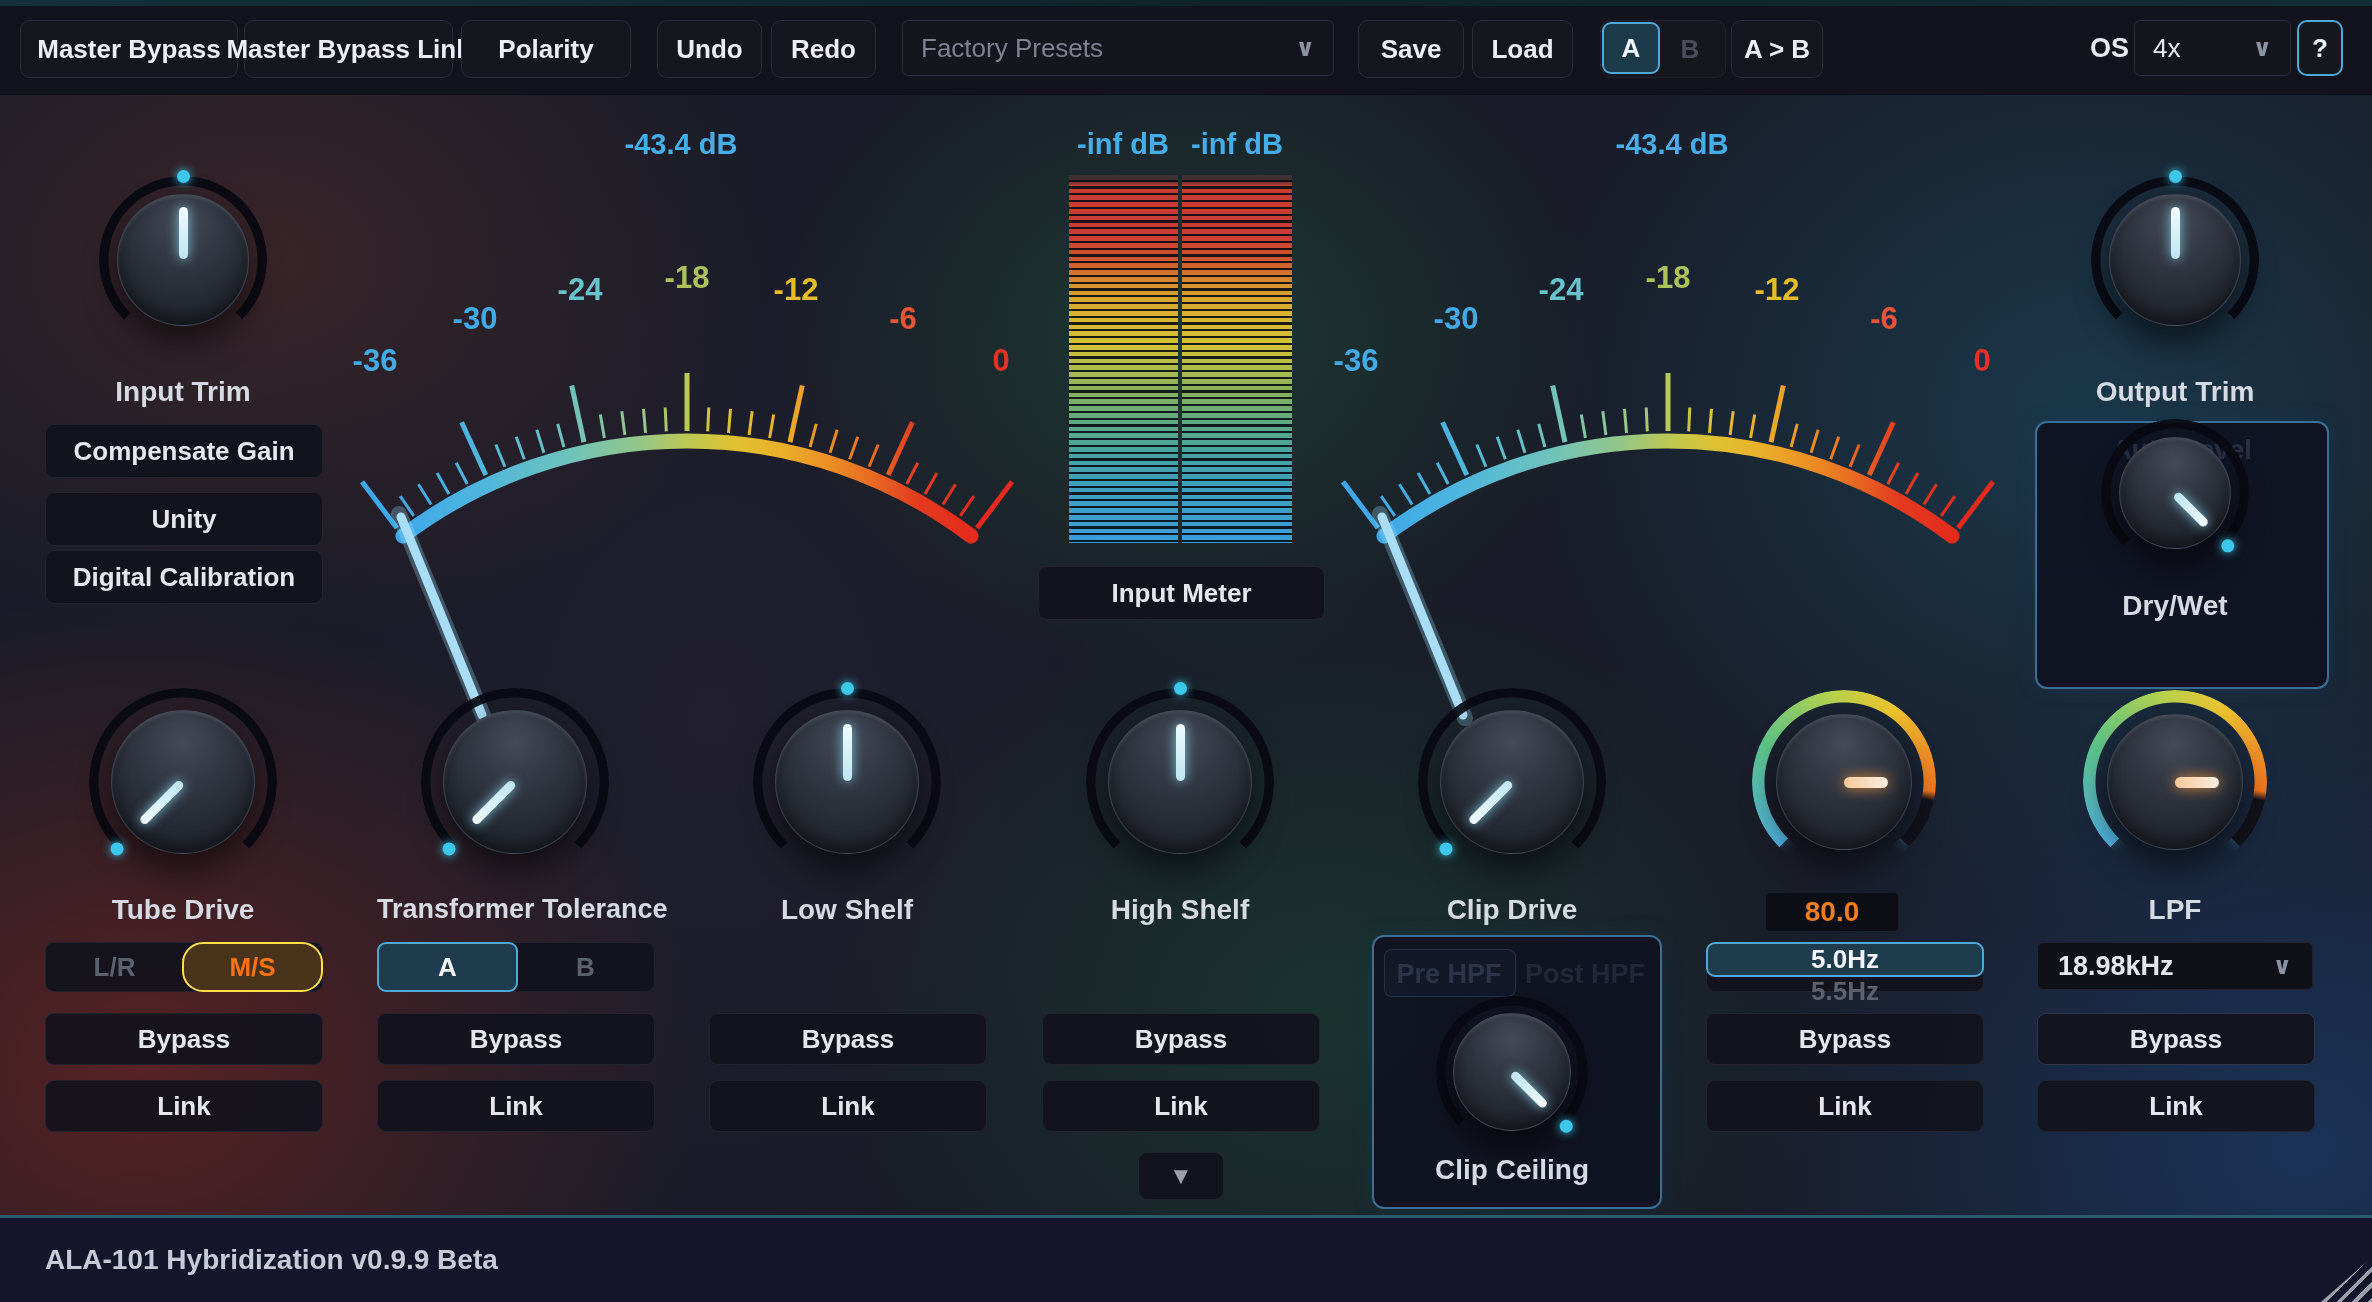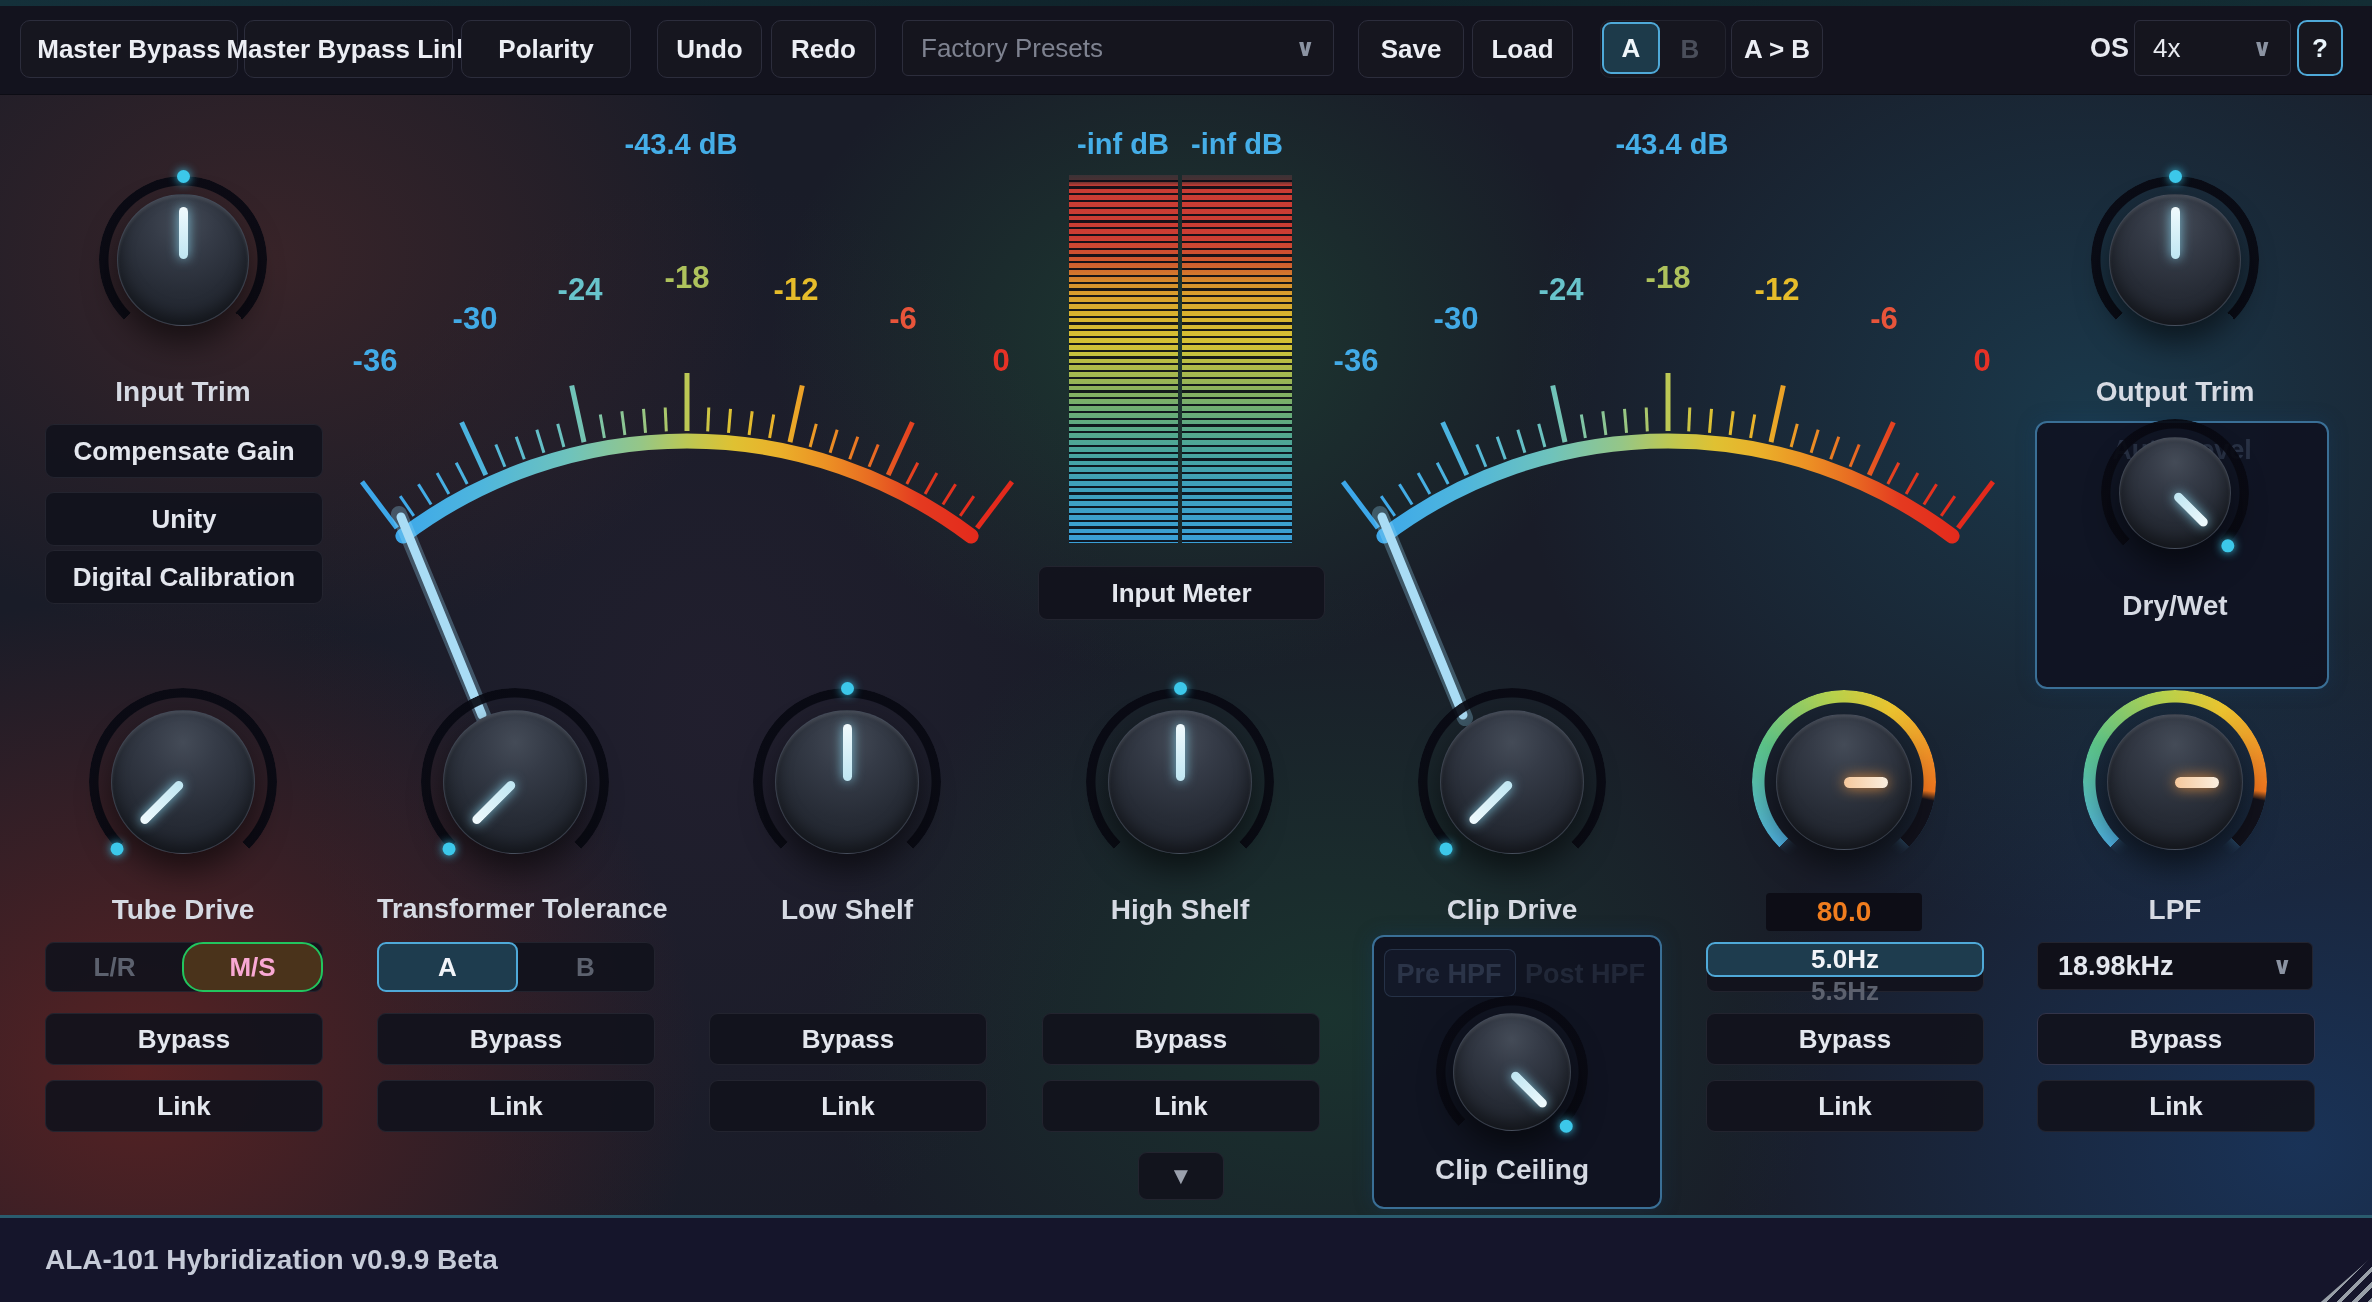--- a/index.html
+++ b/index.html
@@ -64,21 +64,21 @@
       repeating-linear-gradient(to bottom, rgba(10,13,22,0) 0px 4.6px, rgba(10,13,22,0.92) 4.6px 6.8px),
       linear-gradient(to bottom,#3a3236 0%,#4a3032 1.5%,#c93c34 3%,#cc3d33 17%,#d05c2e 24%,#d8942c 30%,#d8b42e 38%,#d4c235 46%,#b2bc48 52%,#8cb25c 58%,#6cac74 64%,#55a88c 70%,#47a4a0 76%,#3fa0b8 83%,#3a9fd8 100%);}
   .inflabel{position:absolute;top:128px;width:170px;text-align:center;color:#45aee8;font-size:29px;font-weight:700;}
 
   
   .btn{position:absolute;display:flex;align-items:center;justify-content:center;background:rgba(17,18,28,0.92);
        border:1px solid #23242f;border-radius:9px;color:#e4e7ee;font-size:26px;font-weight:600;}
   .klabel{position:absolute;text-align:center;color:#d6dae3;font-size:28px;font-weight:600;white-space:nowrap;}
   .seg{position:absolute;display:flex;background:rgba(17,18,28,0.92);border:1px solid #22232e;border-radius:9px;}
   .seg .opt{flex:1;display:flex;align-items:center;justify-content:center;font-size:26px;font-weight:700;color:#5c616e;}
-  .opt.on-orange{margin:-1px;border:2px solid #22c55e;background:#4a331b;border-radius:21px;color:#f9a8d4;z-index:1;}
+  .opt.on-orange{margin:-1px;border:2px solid #fde047;background:#4a331b;border-radius:21px;color:#f97316;z-index:1;}
   .opt.on-blue{margin:-1px;border:2px solid #4fa9d8;background:#1e3c4e;border-radius:9px;color:#f2f4f8;z-index:1;}
   .valuebox{position:absolute;display:flex;align-items:center;justify-content:center;background:#0d0d16;
        border-radius:4px;color:#f07d1e;font-size:28px;font-weight:700;}
   .panel{position:absolute;background:rgba(15,17,32,0.88);border:2px solid #3a6f96;border-radius:12px;box-shadow:0 0 18px rgba(20,60,100,0.35);}
   .ghost{position:absolute;text-align:center;font-size:27px;font-weight:700;color:rgba(140,165,200,0.20);white-space:nowrap;}
   .ghostbox{position:absolute;border:1px solid rgba(110,140,180,0.22);background:rgba(50,70,105,0.10);border-radius:8px;}
   .dropsel{position:absolute;display:flex;align-items:center;justify-content:space-between;background:#101019;
        border:1px solid #23242f;border-radius:6px;padding:0 20px;box-sizing:border-box;color:#e4e7ee;font-size:27px;font-weight:600;}
   .tri{color:#9aa0ac;font-size:24px;}
 
@@ -381,21 +381,21 @@
   <div class="klabel" style="left:1374px;top:1154px;width:276px;">Clip Ceiling</div>
 
   <div class="knob warm" style="left:1776px;top:714px;width:136px;height:136px;">
     <div class="ring spectrum" style="width:184px;height:184px;"></div>
     <div class="kbody">
       <div class="pwrap" style="--a:90deg;">
           <div class="pointer"></div>
         </div>
     </div>
   </div>
-  <div class="valuebox" style="left:1766px;top:893px;width:156px;height:38px;">80.0</div>
+  <div class="valuebox" style="left:1766px;top:893px;width:132px;height:38px;">80.0</div>
   <div class="seg" style="left:1706px;top:942px;width:276px;height:48px;flex-direction:column;">
     <div class="opt on-blue">5.0Hz</div>
     <div class="opt">5.5Hz</div>
   </div>
   <div class="btn" style="left:1706px;top:1013px;width:276px;height:50px;">Bypass</div>
   <div class="btn" style="left:1706px;top:1080px;width:276px;height:50px;">Link</div>
 
   <div class="knob warm" style="left:2107px;top:714px;width:136px;height:136px;">
     <div class="ring spectrum" style="width:184px;height:184px;"></div>
     <div class="kbody">

